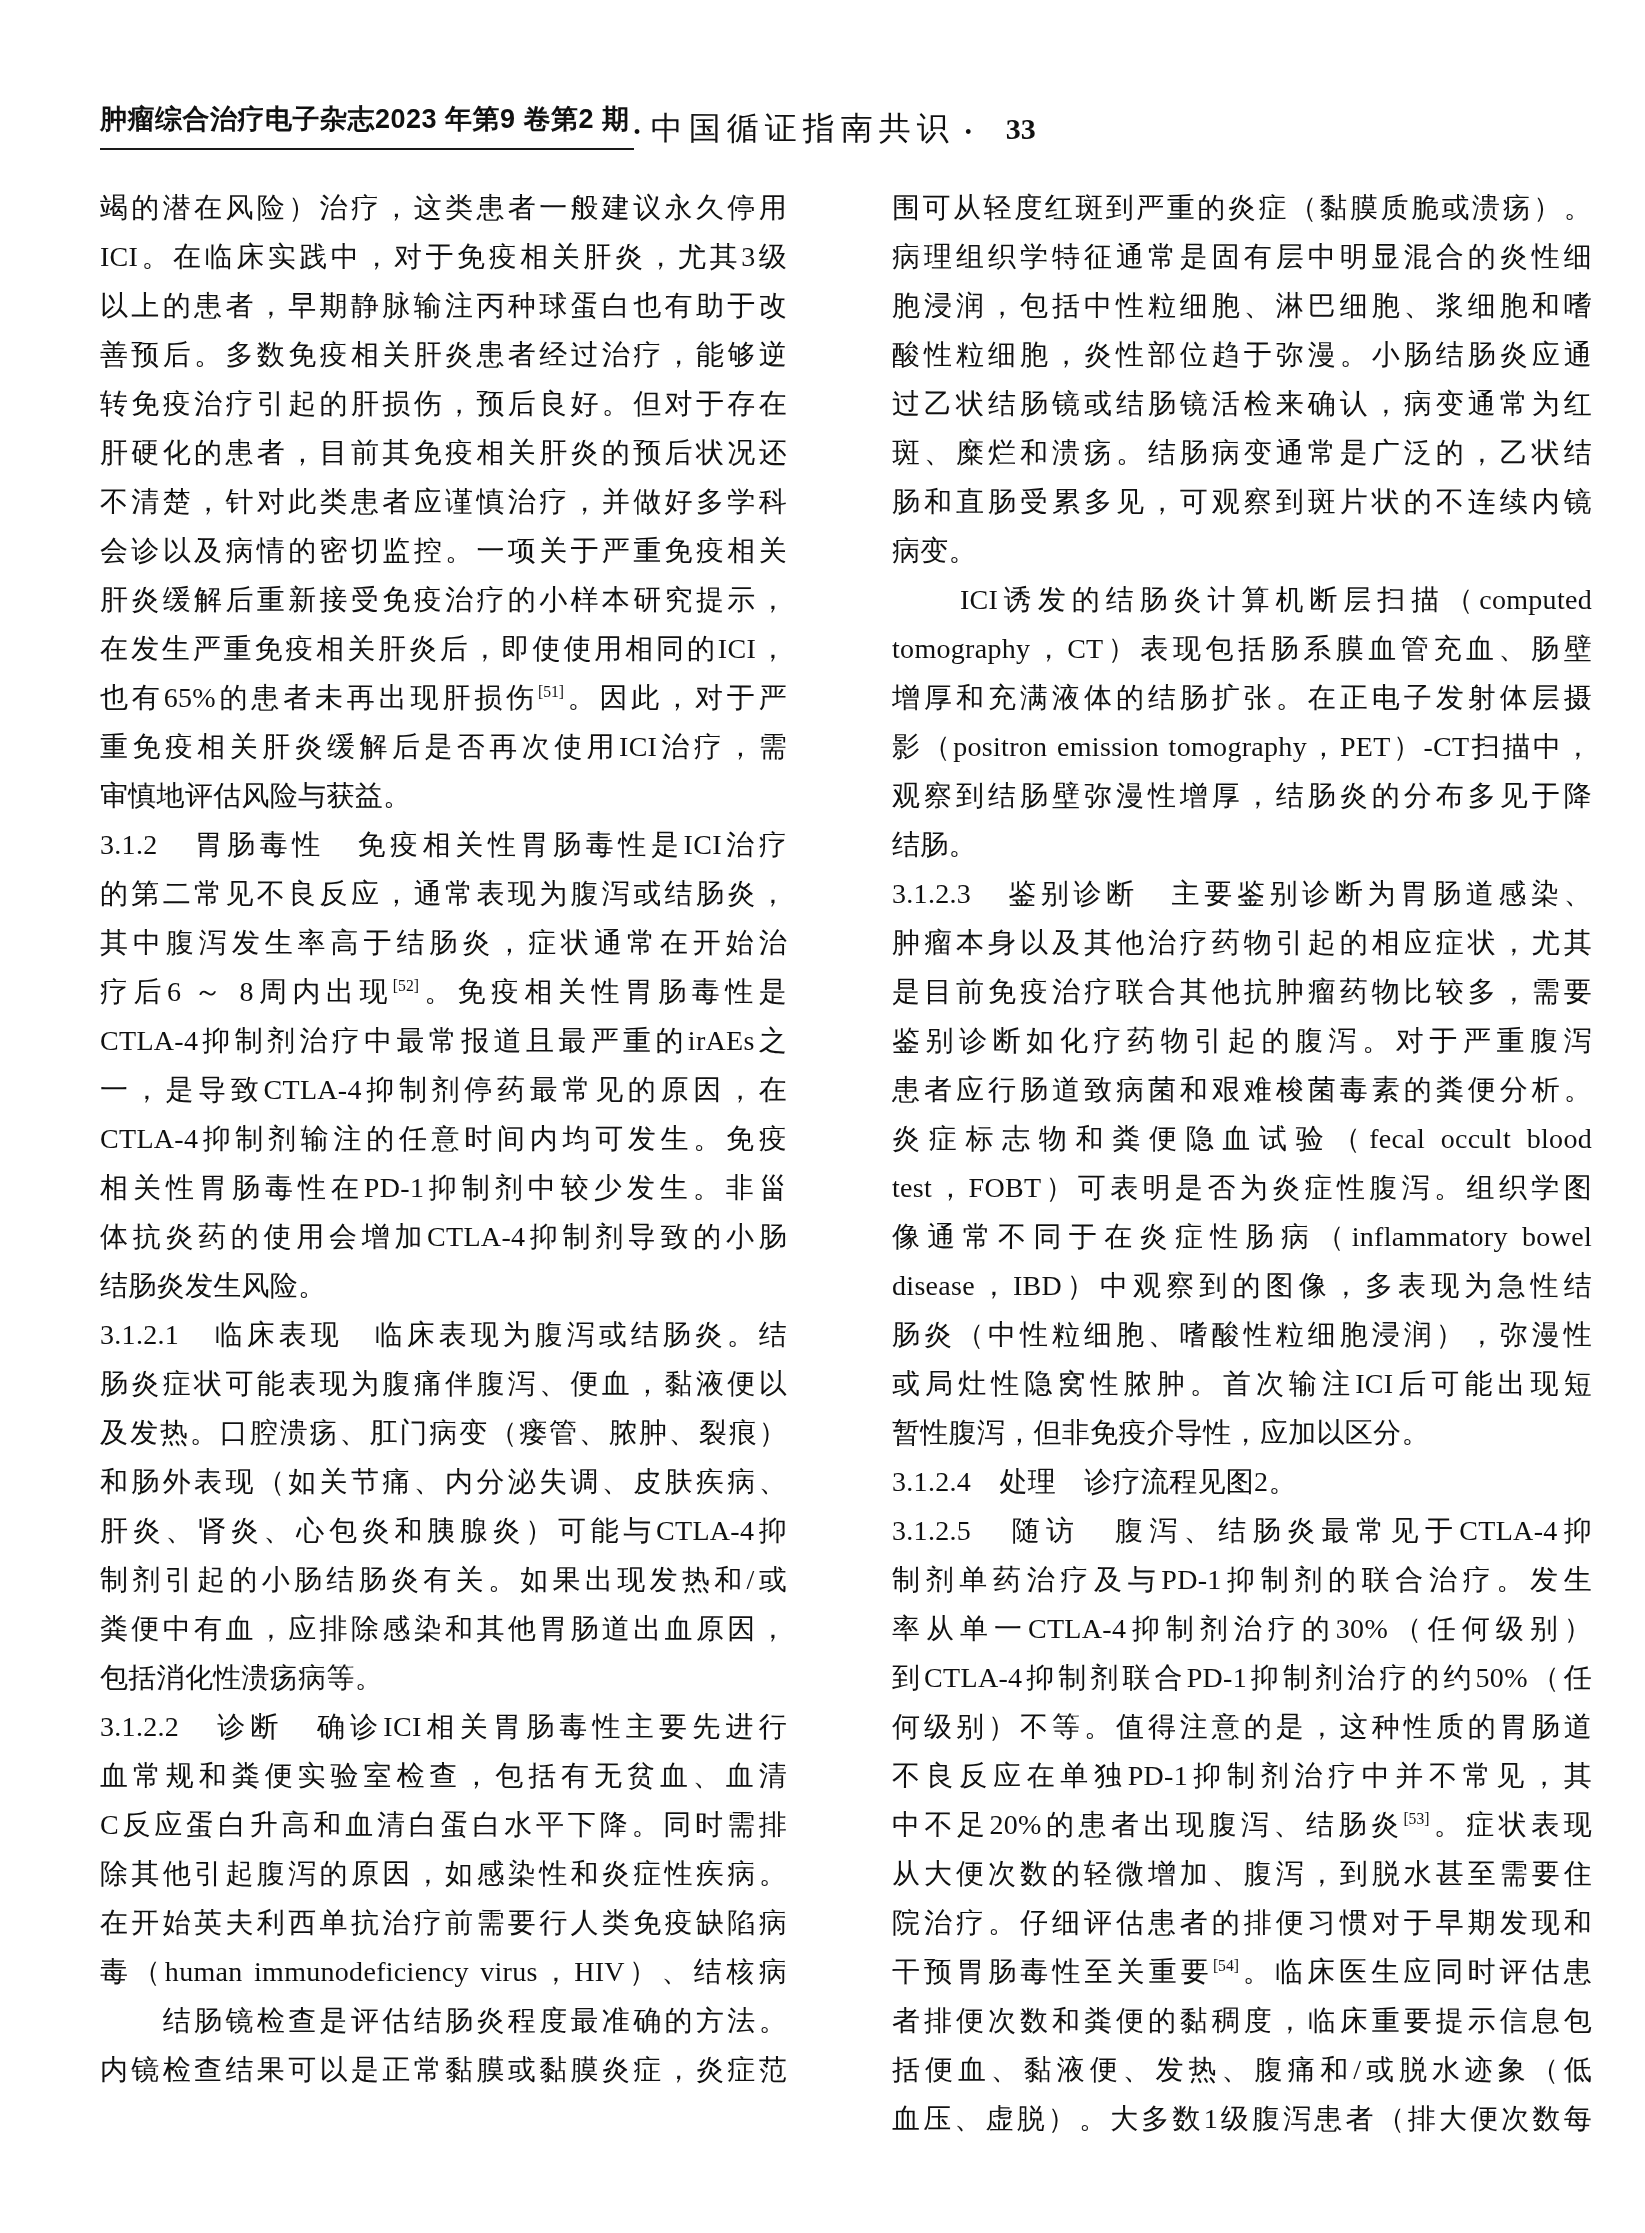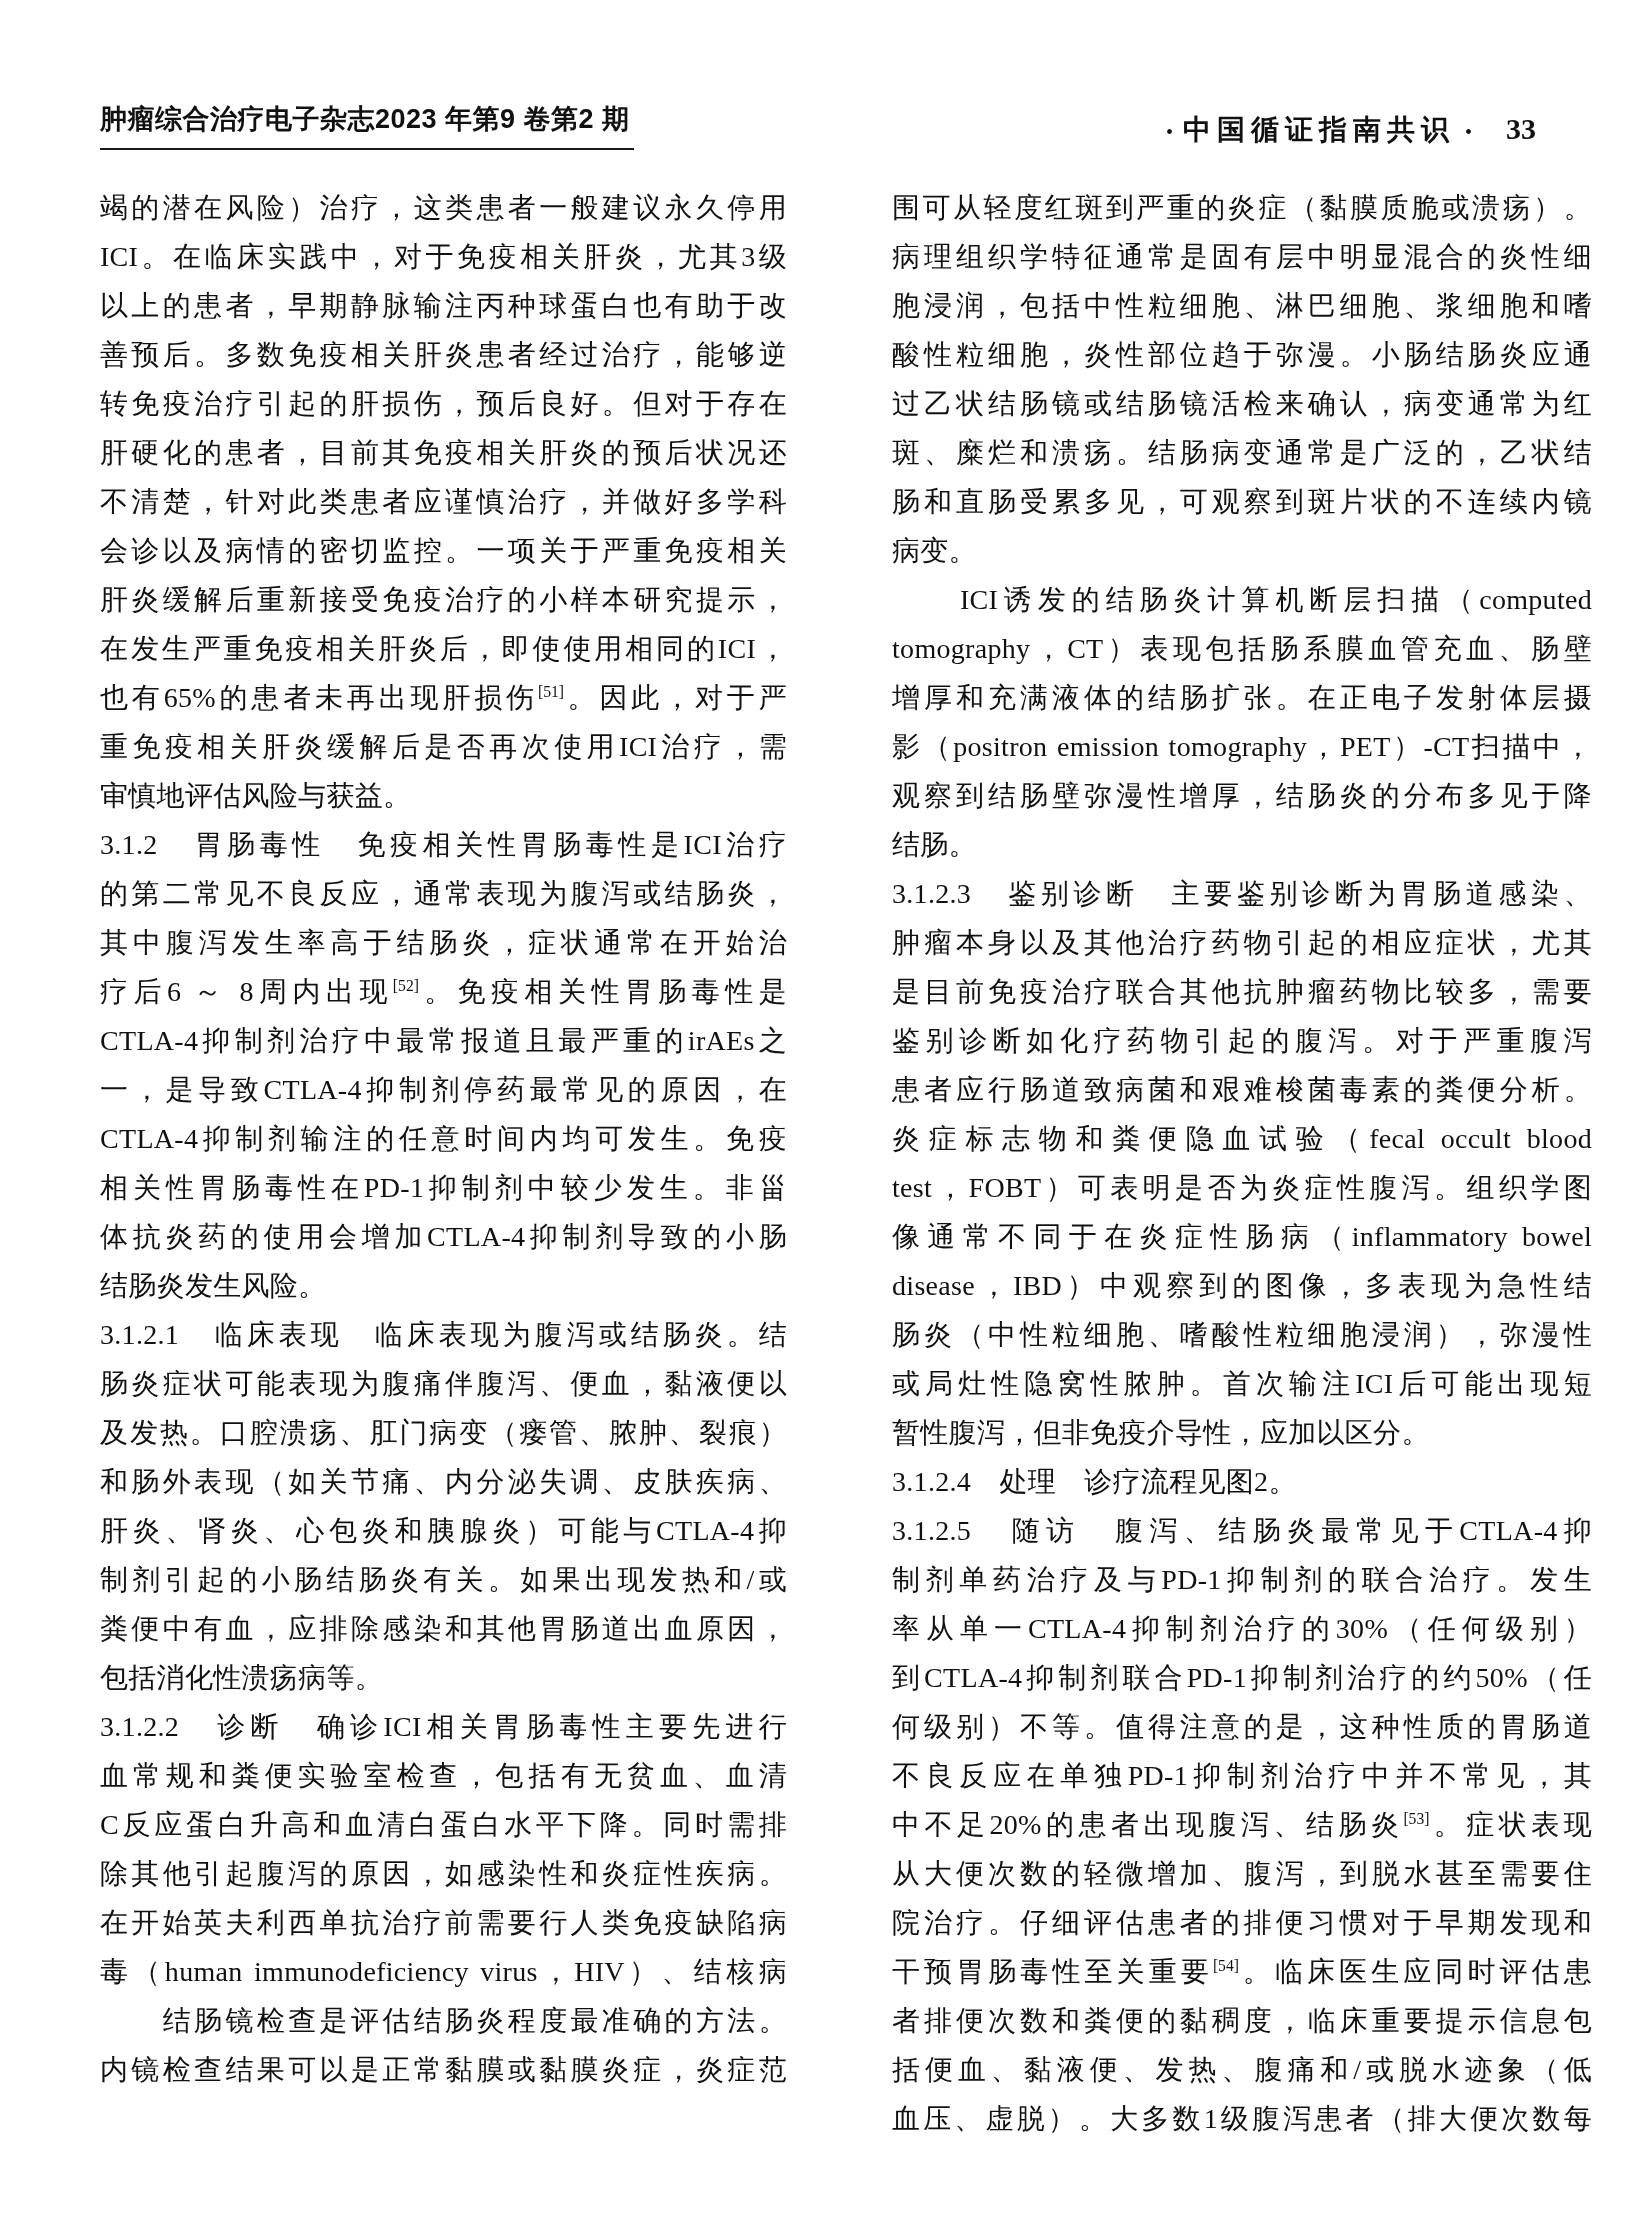--- a/index.html
+++ b/index.html
@@ -5,39 +5,39 @@
   html,body{margin:0;padding:0;background:#e8e8e8;}
   .page{
     position:relative;
     width:1646px;height:2234px;
     background:#ffffff;
     font-family:"Liberation Serif","DejaVu Serif",serif;
     color:#111;
     overflow:hidden;
   }
   .header{
-    position:absolute;top:105px;left:100px;right:110px;
-    display:flex;justify-content:space-between;align-items:flex-end;
+    position:absolute;top:105px;left:100px;right:80px;
+    display:flex;justify-content:flex-start;align-items:flex-end;
   }
   .journal{
     font-family:"Liberation Sans","DejaVu Sans",sans-serif;
     font-weight:bold;
     font-size:27px;line-height:1.1;
     padding:0 4px 13px 0;
     border-bottom:2.5px solid #1a1a1a;
     letter-spacing:0.5px;
   }
   .header-right{
     display:flex;align-items:baseline;
     padding-bottom:6px;
     white-space:nowrap;
   }
   .bullet{font-size:20px;line-height:1;}
   .section-title{
-    font-size:28px;font-weight:bold;
+    font-size:32px;font-weight:normal;
     letter-spacing:6px;
     margin:0 10px;
     line-height:1;
   }
   .pagenum{
     font-size:30px;line-height:1;
     margin-left:34px;
     font-weight:bold;
   }
   .columns{

